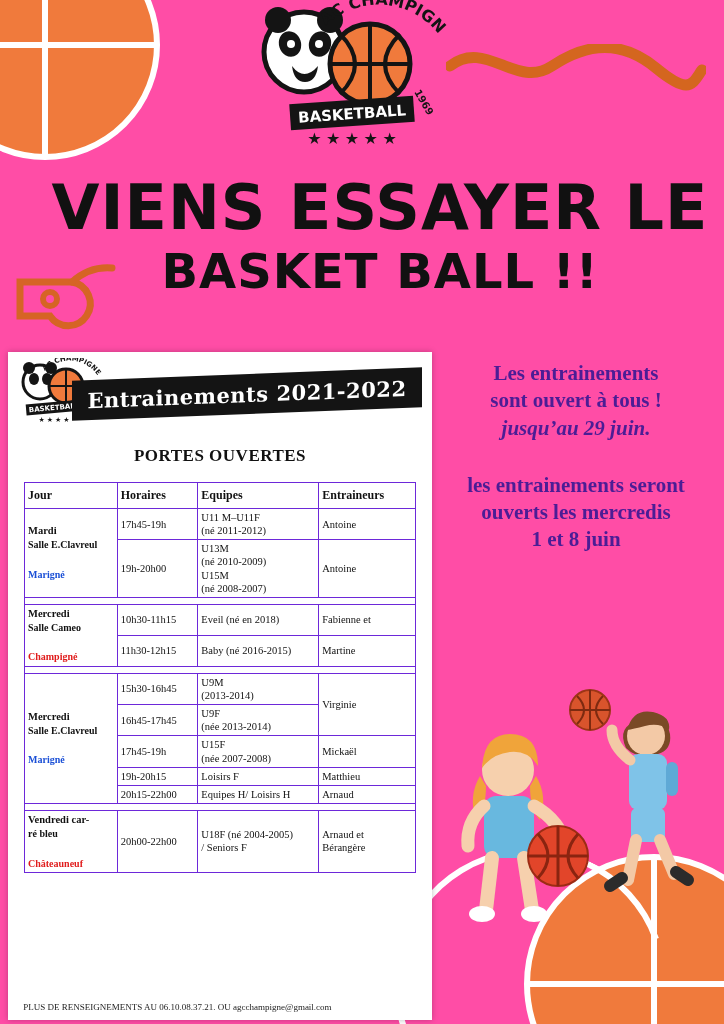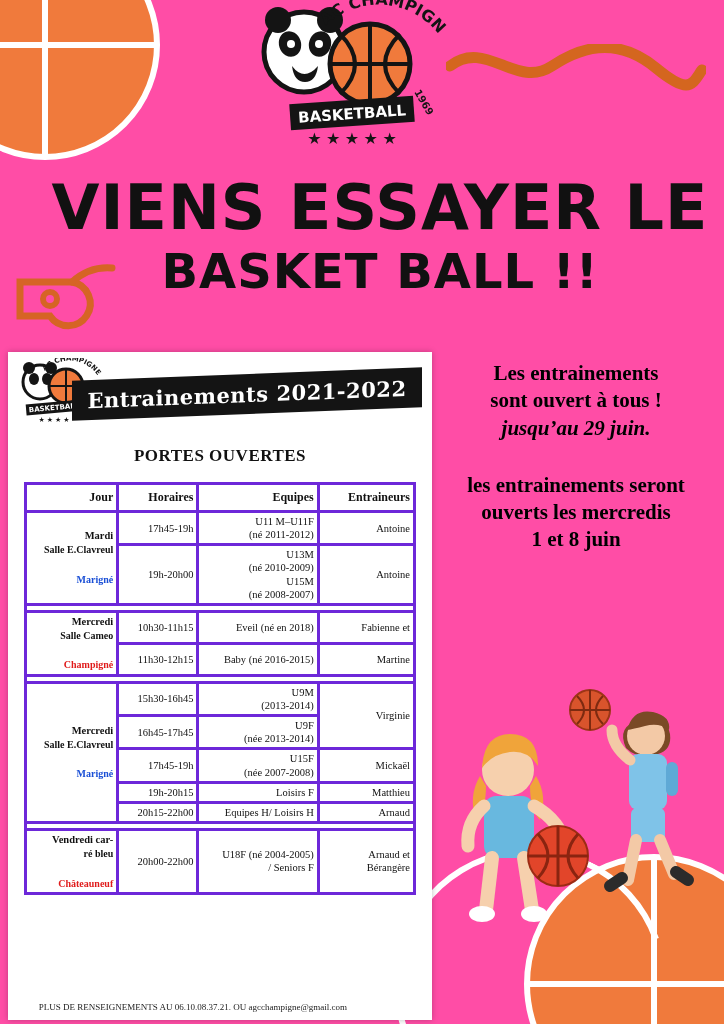--- a/index.html
+++ b/index.html
@@ -44,21 +44,21 @@
     text-align: center; color: #111111;
     font-family: "DejaVu Sans", sans-serif;
     font-weight: bold; letter-spacing: 1px; line-height: .96; padding-left: 36px;
   }
   .headline .l1 { font-size: 62px; display: block; }
   .headline .l2 { font-size: 48px; display: block; margin-top: 10px; }
 
   
   .right-text {
     position: absolute; left: 432px; top: 360px; width: 288px;
-    text-align: center; color: #000000;
+    text-align: center; color: #4c1d95;
     font-family: "Liberation Serif", serif;
     font-weight: bold; font-size: 21px; line-height: 1.3;
   }
   .right-text .ital { font-style: italic; font-weight: bold; }
   .right-text .block2 { margin-top: 30px; }
 
   
   .kids { position: absolute; left: 430px; top: 620px; width: 294px; height: 370px; }
 
   
@@ -84,34 +84,34 @@
     font-size: 17px; color: #111; letter-spacing: .5px;
   }
 
   table.sched {
     margin: 16px auto 0 auto; width: 392px;
     border-collapse: collapse;
     font-family: "Liberation Serif", serif;
     color: #111;
   }
   table.sched th, table.sched td {
-    border: 3px solid #6d28d9; text-align: right; vertical-align: middle;
+    border: 1px solid #6d28d9; text-align: left; vertical-align: middle;
     padding: 2px 3px; font-size: 10.5px; line-height: 1.25;
   }
   table.sched th { font-size: 12px; font-weight: bold; padding: 5px 3px; }
   td.daycell { font-size: 13px; font-weight: bold; }
   td.daycell .hall { display: block; font-size: 10px; font-weight: bold; margin-top: 2px; }
   td.daycell .city { display: block; font-size: 10px; font-weight: bold; margin-top: 17px; }
   .city.blue { color: #1a4fd6; }
   .city.red { color: #e01b1b; }
   .spacer-row td { border: none; height: 7px; padding: 0; }
 
   .footer-note {
     position: absolute; left: 0; bottom: 8px; width: 339px;
-    text-align: right; font-family: "Liberation Serif", serif;
+    text-align: center; font-family: "Liberation Serif", serif;
     font-size: 9px; color: #222;
   }
 </style>
 </head>
 <body>
 
 <div class="bg-ball" id="ball-topleft">
   <div class="seam-v"></div>
   <div class="seam-h"></div>
   <div class="curve c1"></div>

